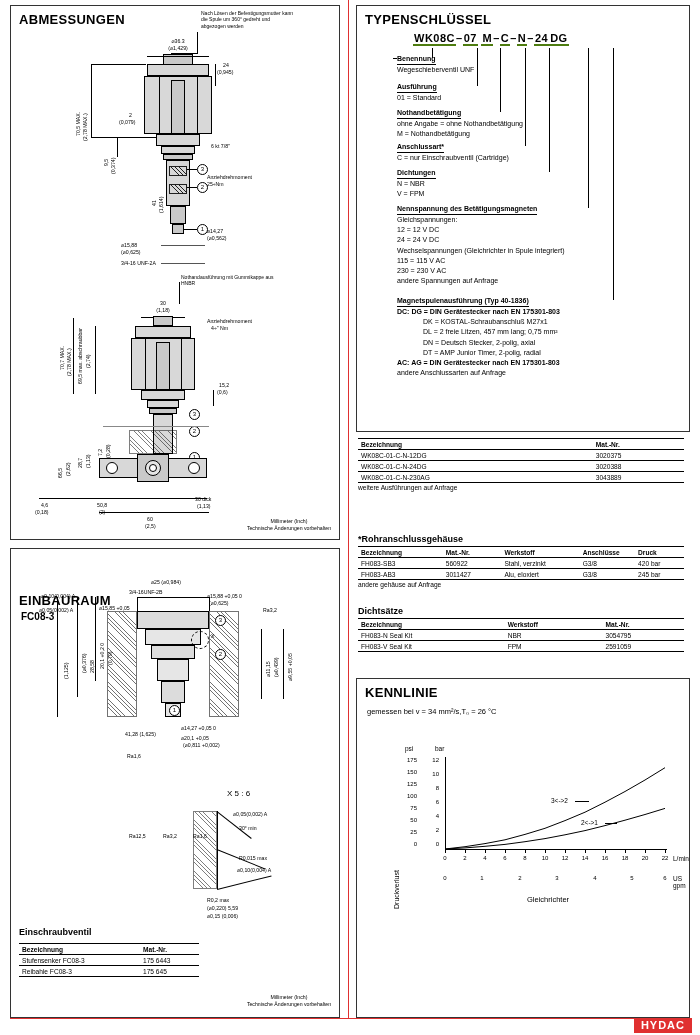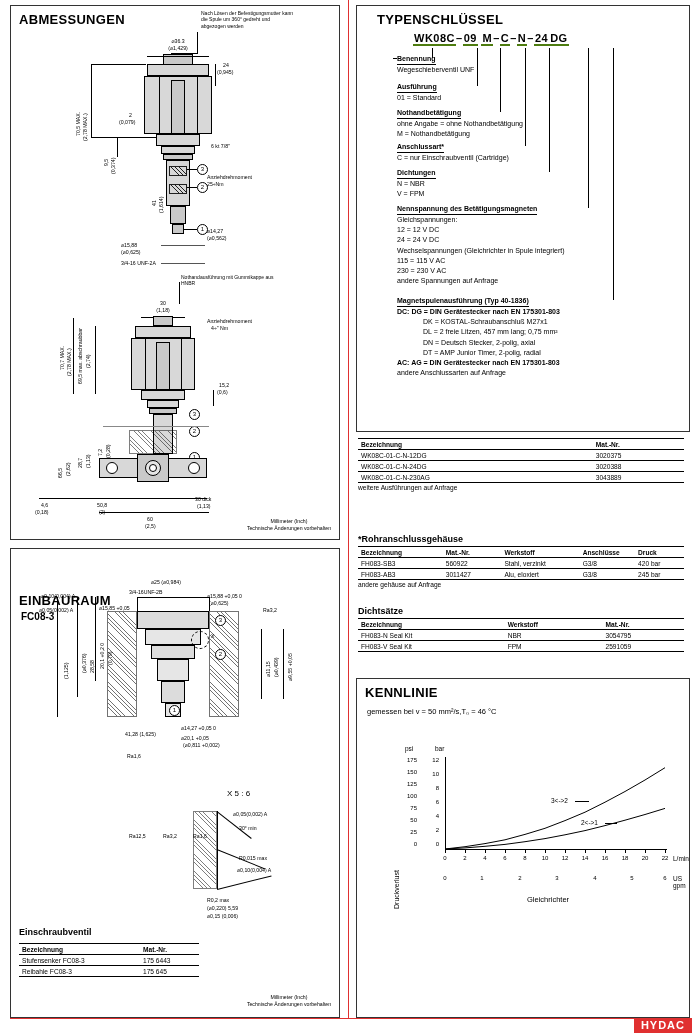--- a/index.html
+++ b/index.html
@@ -95,21 +95,21 @@
     font-size: 6px;
     line-height: 8px;
     text-align: center;
     background: #fff;
   }
 
   
   #typenschluessel { left: 356px; top: 5px; width: 334px; height: 427px; }
   #kennlinie { left: 356px; top: 678px; width: 334px; height: 340px; }
 
-  #typenschluessel .panel-title { position: absolute; left: 20px; top: 6px; }
+  #typenschluessel .panel-title { position: absolute; left: 8px; top: 6px; }
   #kennlinie .panel-title { position: absolute; left: 8px; top: 6px; }
 
   .code-row {
     position: absolute;
     left: 56px; top: 26px;
     font-size: 11px;
     font-weight: bold;
     letter-spacing: 0.5px;
   }
   .code-row span { display: inline-block; }
@@ -411,21 +411,21 @@
     <div class="mm-note" style="left:228px; top:445px; width:100px; text-align:center;">
       <div>Millimeter (Inch)</div>
       <div>Technische Änderungen vorbehalten</div>
     </div>
   </div>
 
   <div class="panel" id="typenschluessel">
     <div class="panel-title">TYPENSCHLÜSSEL</div>
 
     <div class="code-row">
-      <span class="code-under">WK08C</span><span>–</span><span class="code-under">09</span>&nbsp;<span class="code-under">M</span><span>–</span><span class="code-under">C</span><span>–</span><span class="code-under">N</span><span>–</span><span class="code-under">24</span><span class="code-under">DG</span>
+      <span class="code-under">WK08C</span><span>–</span><span class="code-under">07</span>&nbsp;<span class="code-under">M</span><span>–</span><span class="code-under">C</span><span>–</span><span class="code-under">N</span><span>–</span><span class="code-under">24</span><span class="code-under">DG</span>
     </div>
 
     <div class="tk-line" style="left:75px;  top:42px; width:1px; height:10px;"></div>
     <div class="tk-line" style="left:120px; top:42px; width:1px; height:38px;"></div>
     <div class="tk-line" style="left:143px; top:42px; width:1px; height:64px;"></div>
     <div class="tk-line" style="left:168px; top:42px; width:1px; height:98px;"></div>
     <div class="tk-line" style="left:192px; top:42px; width:1px; height:124px;"></div>
     <div class="tk-line" style="left:231px; top:42px; width:1px; height:160px;"></div>
     <div class="tk-line" style="left:256px; top:42px; width:1px; height:252px;"></div>
 
@@ -558,21 +558,21 @@
           <td>FH083-V Seal Kit</td>
           <td>FPM</td>
           <td>2591059</td>
         </tr>
       </tbody>
     </table>
   </div>
 
   <div class="panel" id="kennlinie">
     <div class="panel-title">KENNLINIE</div>
-    <div style="position:absolute; left:10px; top:28px; font-size:7.5px;">gemessen bei v = 50 mm²/s,T₀ = 46 °C</div>
+    <div style="position:absolute; left:10px; top:28px; font-size:7.5px;">gemessen bei v = 34 mm²/s,T₀ = 26 °C</div>
 
     <div class="chart-box" style="left:0; top:0; width:334px; height:340px;">
 
       <div style="position:absolute; left:36px; top:230px; font-size:7px; transform:rotate(-90deg); transform-origin:left top; white-space:nowrap;">Druckverlust</div>
 
       <div style="position:absolute; left:48px; top:66px; font-size:6.5px;">psi</div>
       <div style="position:absolute; left:78px; top:66px; font-size:6.5px;">bar</div>
 
       <div class="clab" style="left:36px; top:78px; width:24px;">175</div>
       <div class="clab" style="left:36px; top:90px; width:24px;">150</div>

